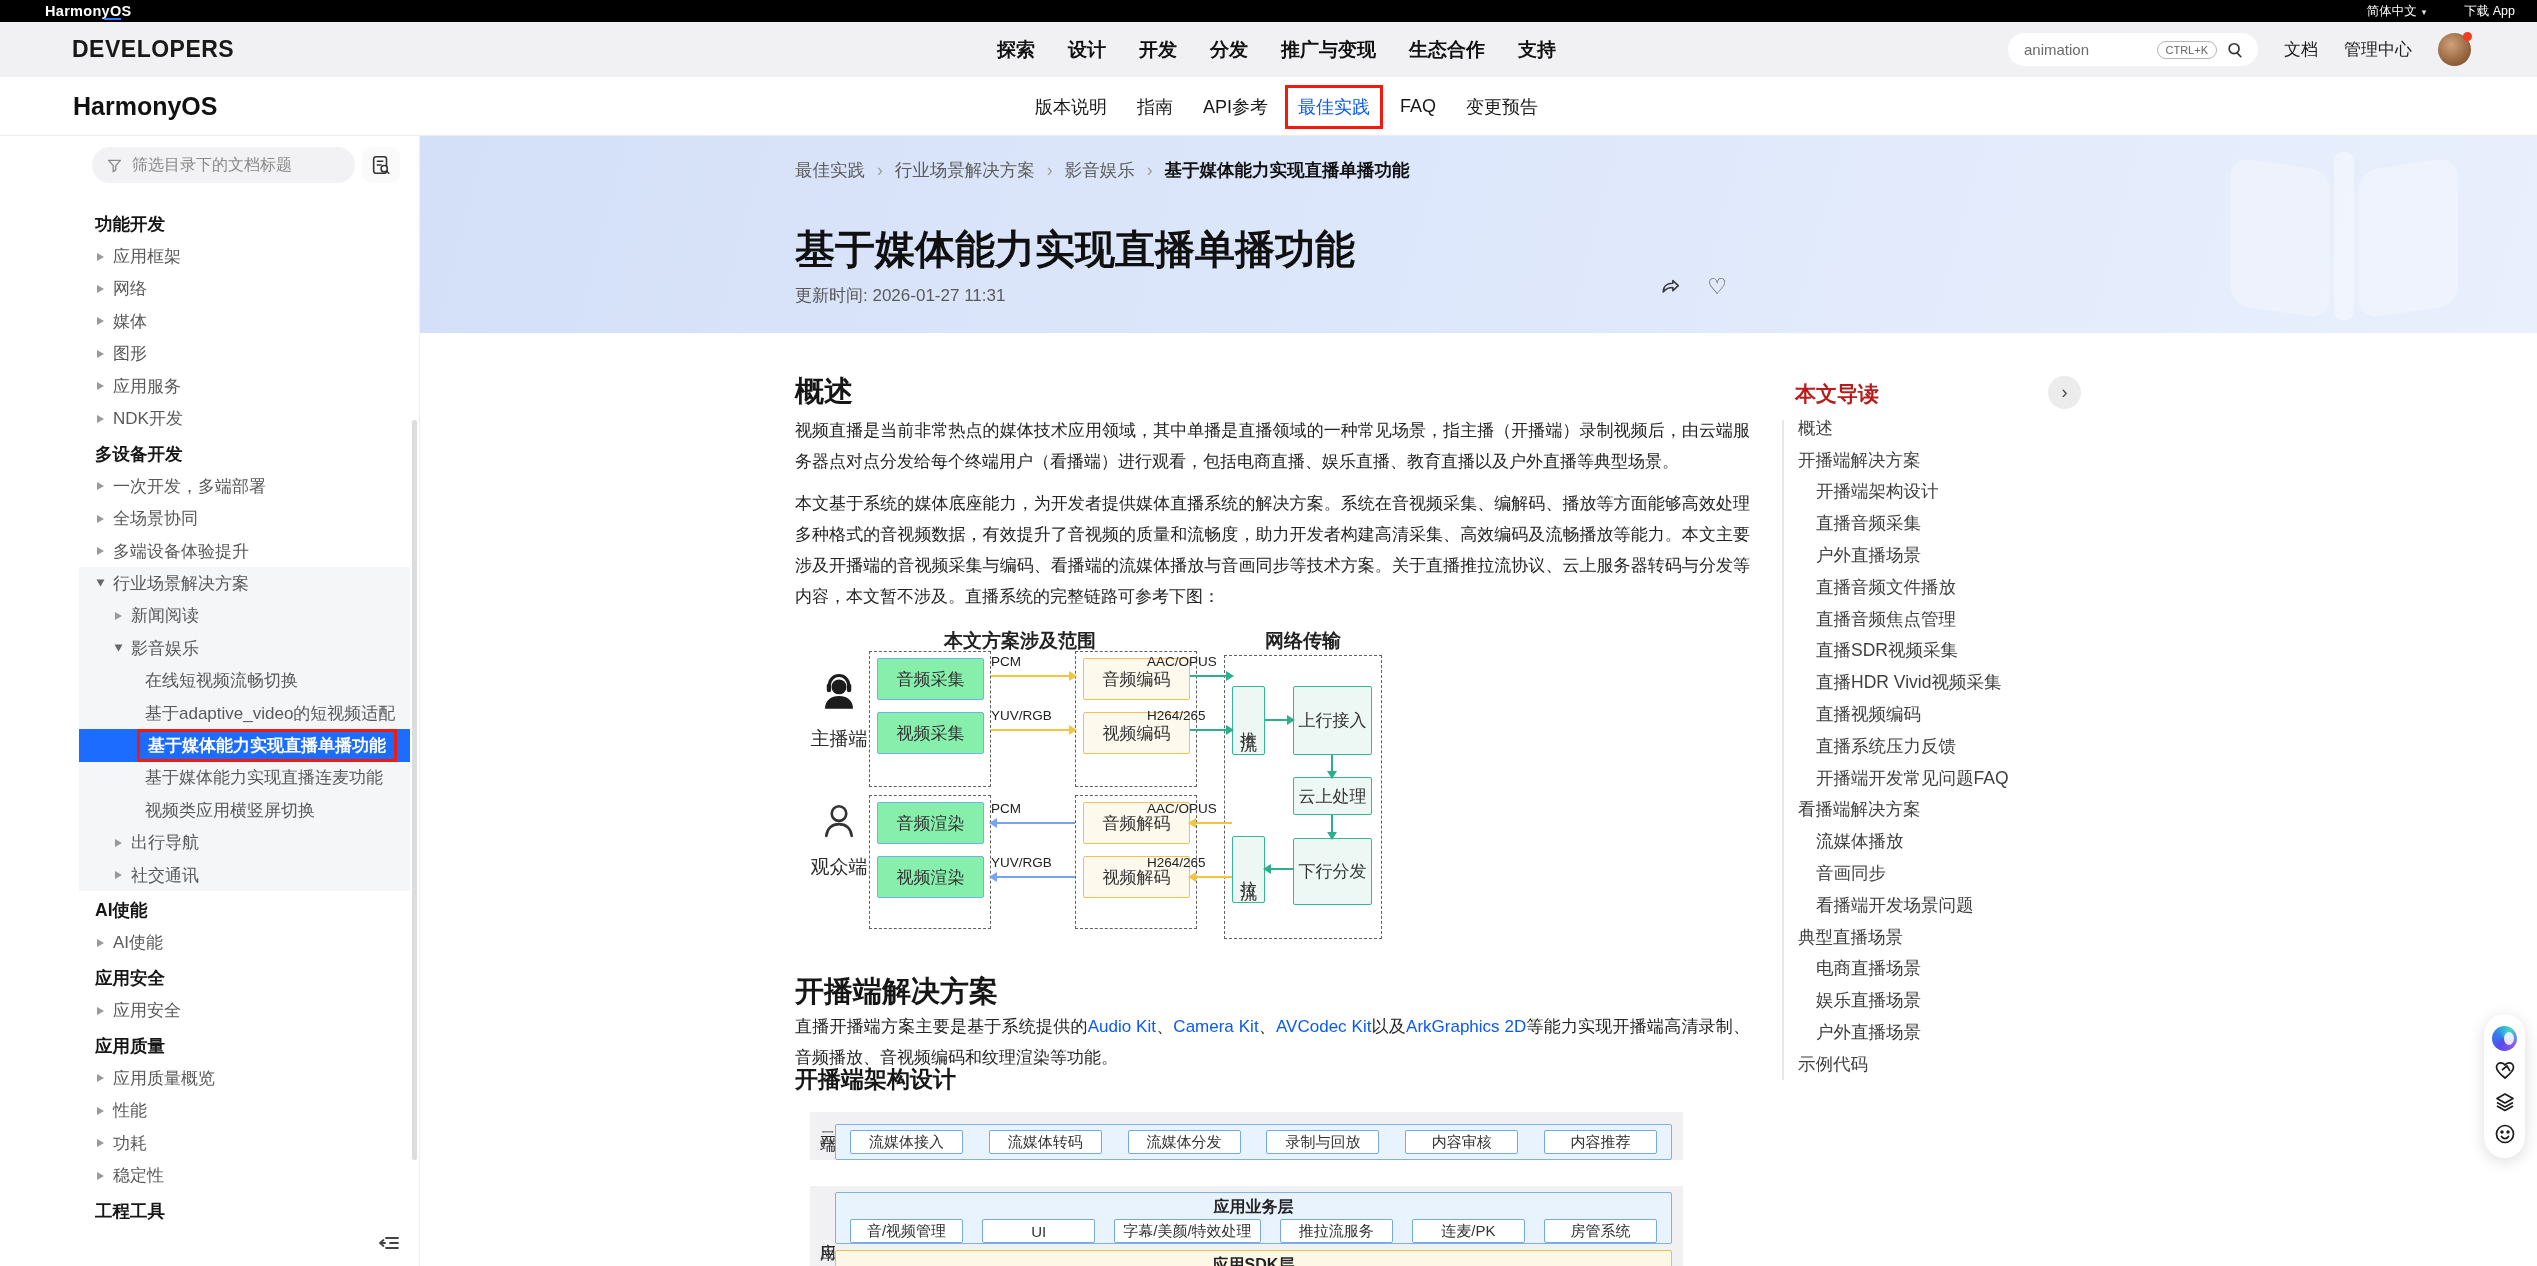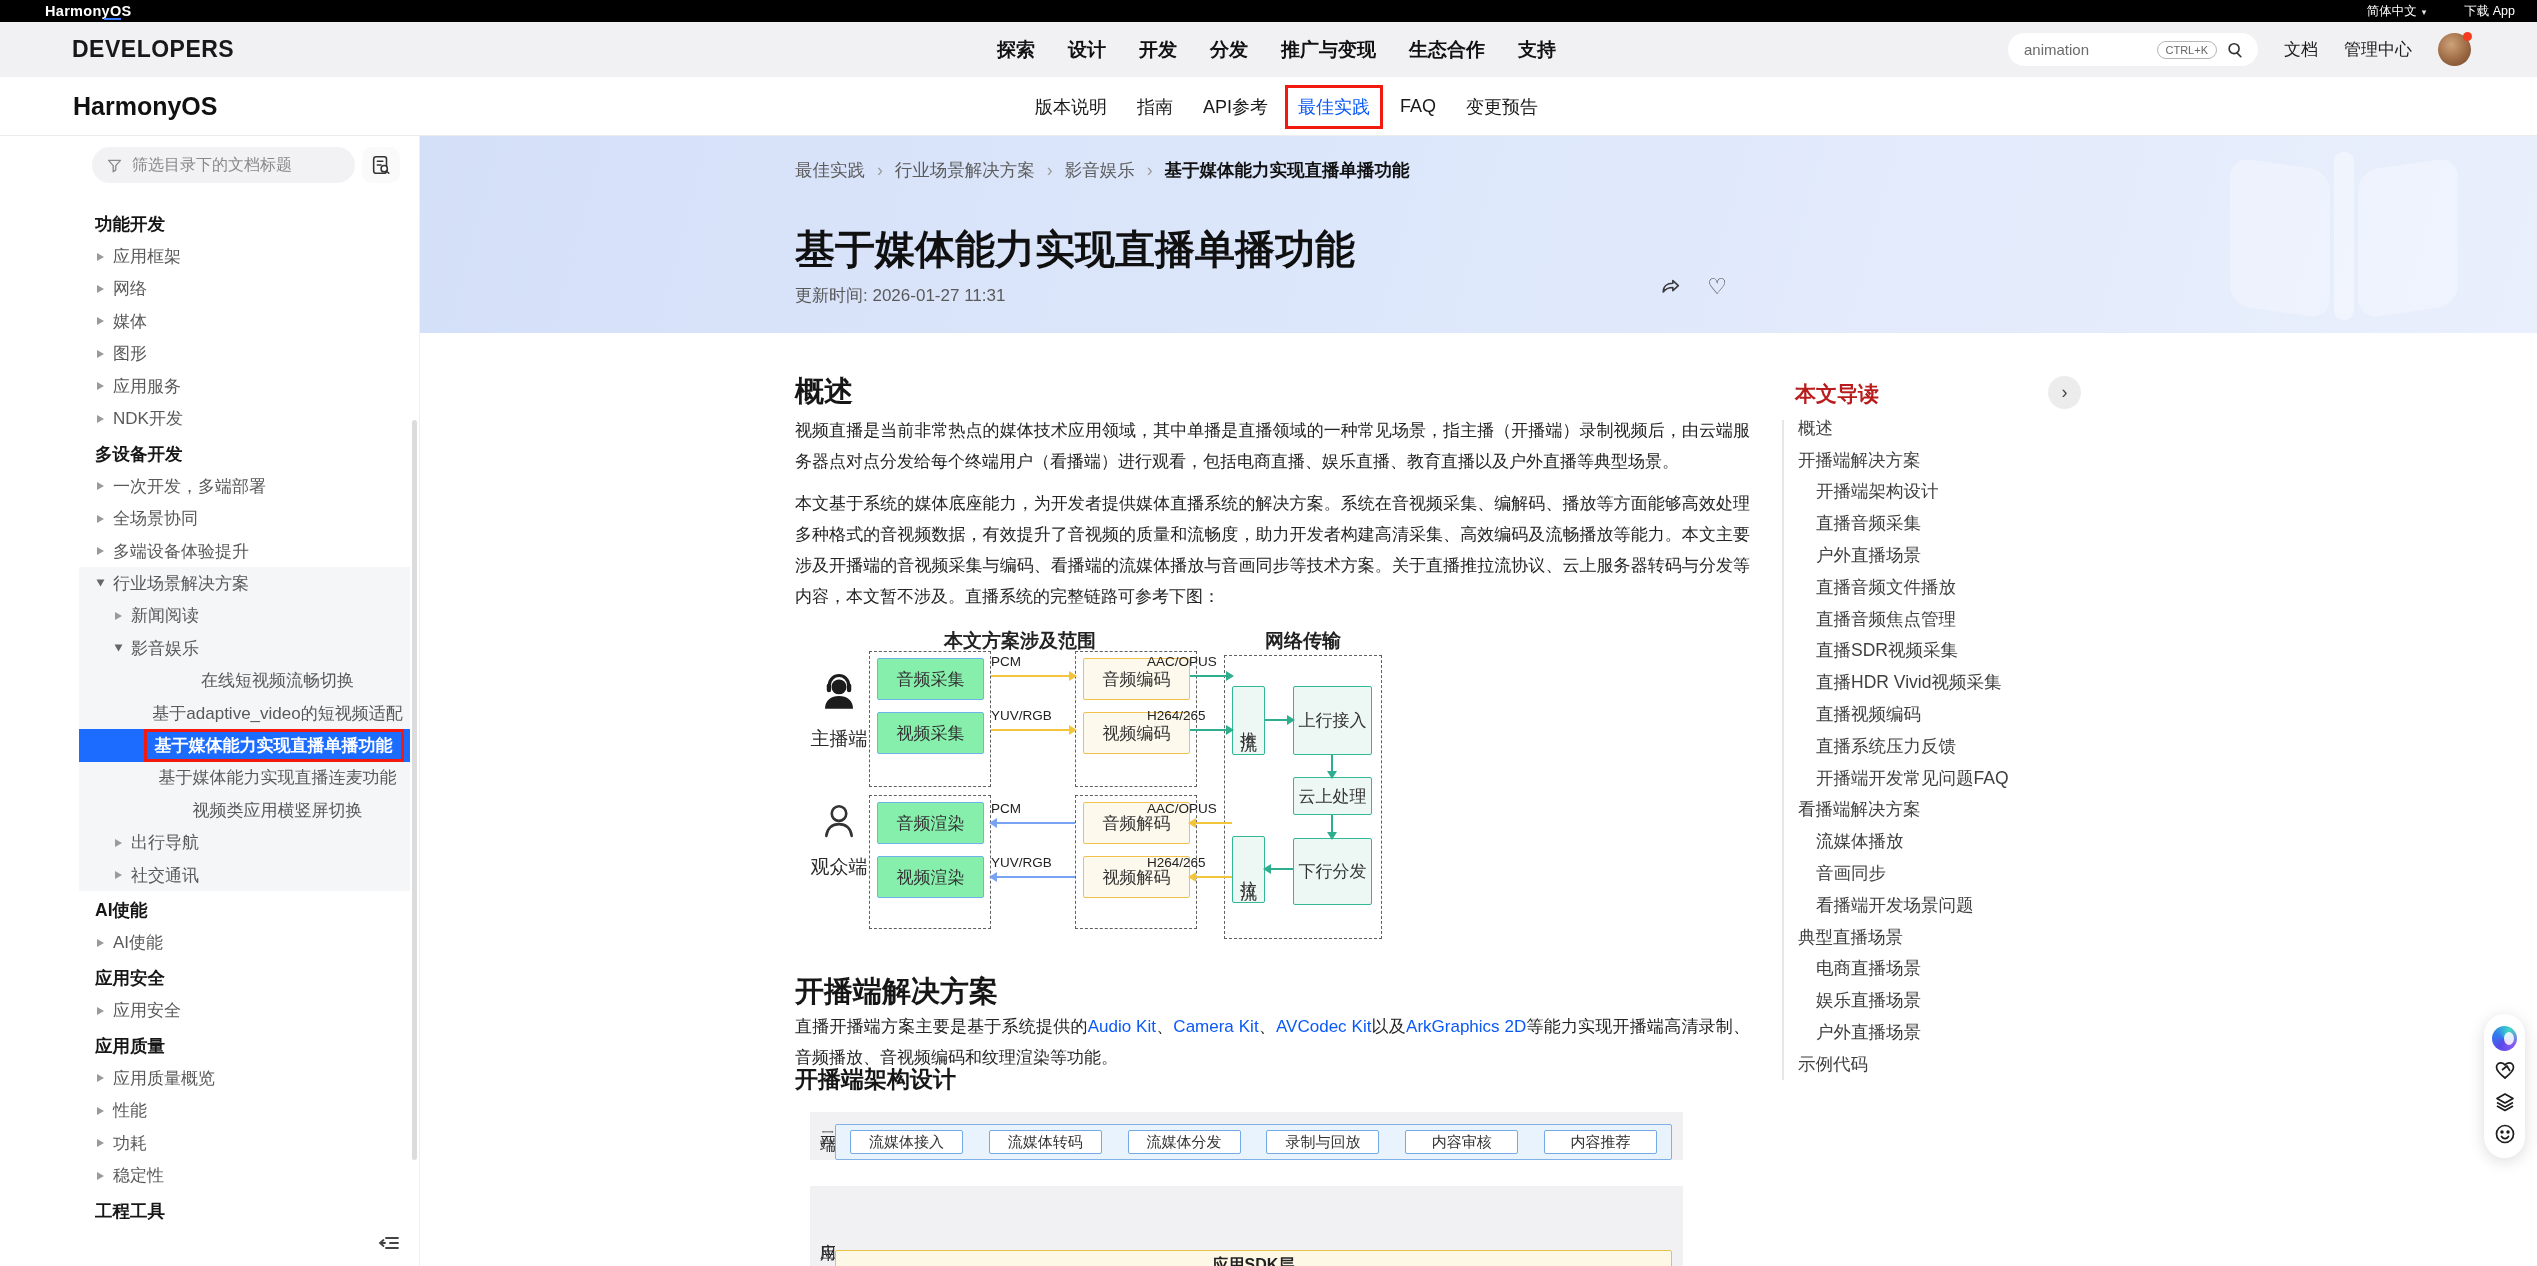--- a/index.html
+++ b/index.html
@@ -37,21 +37,21 @@
   
   .sidebar { position:absolute; left:0; top:136px; width:420px; height:1130px; background:#fff; border-right:1px solid #efefef; }
   .filter { position:absolute; left:92px; top:11px; width:263px; height:36px; background:#f2f2f4; border-radius:18px; display:flex; align-items:center; padding:0 14px; gap:9px; cursor:text; }
   .filter span { font-size:16px; color:#8a8a8a; }
   .doc-search-btn { position:absolute; left:362px; top:11px; width:38px; height:36px; border-radius:10px; display:flex; align-items:center; justify-content:center; cursor:pointer; background:#fafafa; }
   .tree { position:absolute; left:0; top:69px; width:415px; }
   .tree .row { height:32.4px; margin-left:79px; margin-right:5px; display:flex; align-items:center; font-size:17px; color:#595959; cursor:pointer; }
   .tree .t-header { margin-top:3px; font-size:17.5px; font-weight:700; color:#161616; padding-left:16px; cursor:default; }
   .tree .lv1 { padding-left:18px; }
   .tree .lv2 { padding-left:36px; }
-  .tree .lv3 { padding-left:66px;justify-content:center; }
+  .tree .lv3 { padding-left:66px; }
   .arrow { width:0; height:0; border-left:7px solid #9a9a9a; border-top:4.5px solid transparent; border-bottom:4.5px solid transparent; margin-right:9px; flex:none; }
   .tree .expanded .arrow { transform:rotate(90deg); border-left-color:#666; }
   .tree .group { background:#f5f6f8; }
   .tree .selected { background:#1b6cff; }
   .tree .selected .label { color:#fff; font-weight:700; }
   .tree .annotated .label { border:3px solid #f2190f; padding:2px 8px; margin-left:-8px; }
   .scroll-thumb { position:absolute; left:412px; top:284px; width:5px; height:740px; background:#dcdcdc; border-radius:3px; }
   .collapse-btn { position:absolute; left:374px; top:1092px; width:30px; height:30px; display:flex; align-items:center; justify-content:center; cursor:pointer; }
 
   
@@ -435,20 +435,32 @@
           <div class="d2-box">流媒体转码</div>
           <div class="d2-box">流媒体分发</div>
           <div class="d2-box">录制与回放</div>
           <div class="d2-box">内容审核</div>
           <div class="d2-box">内容推荐</div>
         </div>
     </div>
   </div>
   <div class="d2-band" style="top:78px;height:200px;">
     <div class="d2-vlabel" style="top:44px;">应用</div>
+    <div class="d2-layer biz" style="left:25px;top:6px;right:11px;height:52px;">
+      <div class="d2-layer-title">应用业务层</div>
+      <div class="d2-boxes">
+
+      <div class="d2-box">音/视频管理</div>
+          <div class="d2-box">UI</div>
+          <div class="d2-box">字幕/美颜/特效处理</div>
+          <div class="d2-box">推拉流服务</div>
+          <div class="d2-box">连麦/PK</div>
+          <div class="d2-box">房管系统</div>
+        </div>
+    </div>
     <div class="d2-layer sdk" style="left:25px;top:64px;right:11px;height:60px;">
       <div class="d2-layer-title">应用SDK层</div>
     </div>
   </div>
 </div>
 
 <aside class="toc">
   <div class="toc-head">
     <span class="toc-title">本文导读</span>
     <span class="toc-toggle">›</span>

